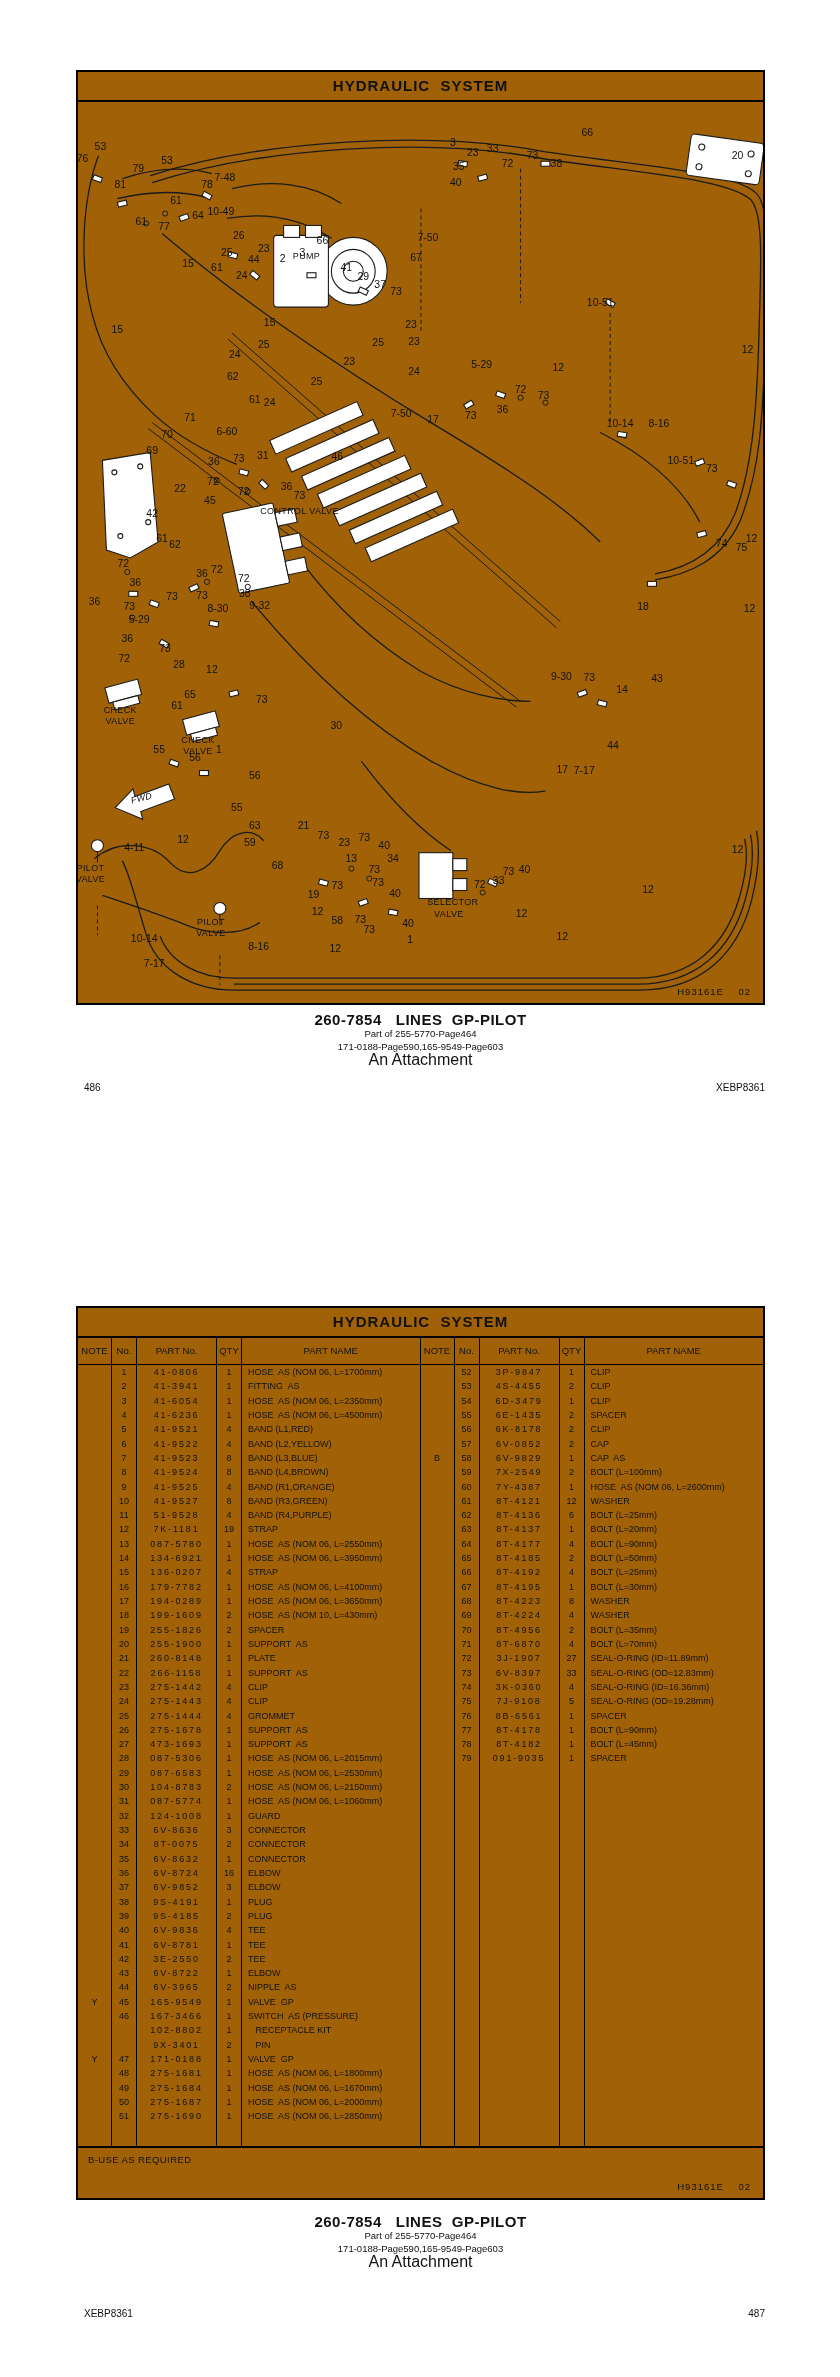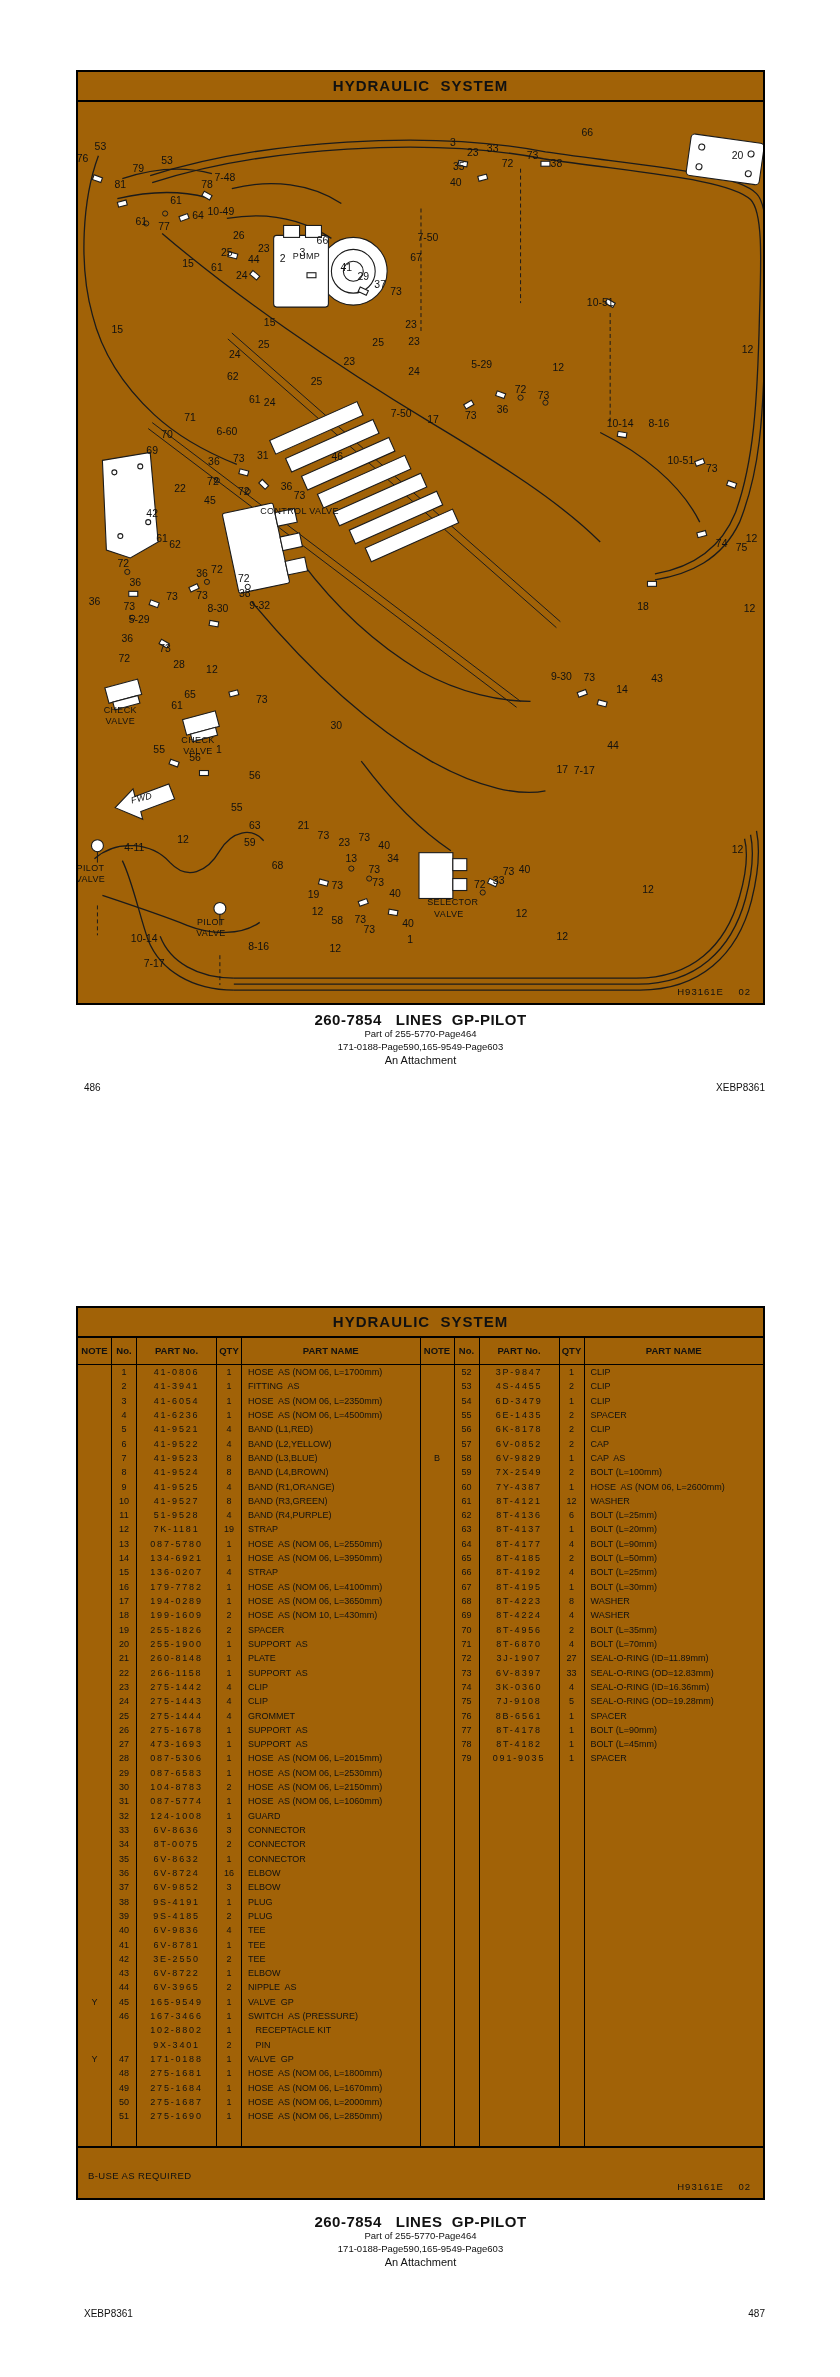--- a/index.html
+++ b/index.html
@@ -12,41 +12,41 @@
   .diagram-wrap{position:relative;width:685px;height:903px;overflow:hidden;}
   svg text.co{font-family:"Liberation Sans",sans-serif;font-size:10.5px;fill:#111;text-anchor:middle;}
   svg text.lab{font-family:"Liberation Sans",sans-serif;font-size:9px;letter-spacing:.4px;fill:#111;text-anchor:middle;}
   svg .hose{fill:none;stroke:#1b1b1b;stroke-width:1.3;}
   svg .thin{fill:none;stroke:#1b1b1b;stroke-width:1;}
   svg .dash{fill:none;stroke:#1b1b1b;stroke-width:1;stroke-dasharray:4 3;}
   svg .part{fill:#fff;stroke:#1b1b1b;stroke-width:1.1;}
   
   .ptable{flex:1;display:flex;border-bottom:2px solid #000;}
   .tg{flex:1;display:flex;flex-direction:column;}
-  .tg-head{display:flex;border-bottom:1.5px solid #000;height:26px;flex:none;font-weight:bold;}
+  .tg-head{display:flex;border-bottom:1.5px solid #000;height:26px;flex:none;}
   .tg-head .hcell{line-height:26px;text-align:center;font-size:9.5px;}
   .tg-body{display:flex;flex:1;}
   .tcol{display:flex;flex-direction:column;box-sizing:border-box;}
   .bR{border-right:1px solid #000;box-sizing:border-box;}
   .c0{width:34px;}
   .c1{width:25px;}
   .c2{width:80px;}
   .c3{width:25px;}
   .c4{width:178px;flex:1;}
   .cell{height:14.32px;line-height:14.32px;font-size:9px;overflow:hidden;white-space:pre;}
   .a-c{text-align:center;}
   .a-l{text-align:left;padding-left:6px;}
   .part-no{letter-spacing:1.8px;}
-  .notes-area{height:50px;flex:none;position:relative;padding:20px 10px;box-sizing:border-box;}
+  .notes-area{height:50px;flex:none;position:relative;padding:4px 10px;box-sizing:border-box;}
   .note-line{font-size:9.5px;line-height:16px;letter-spacing:.4px;}
   
   .footer-block{position:absolute;left:76px;width:689px;text-align:center;}
   .f-title{font-size:15px;font-weight:bold;letter-spacing:.5px;line-height:16px;white-space:pre;}
   .f-sub{font-size:9.5px;line-height:12.5px;}
-  .f-att{font-size:11px;line-height:14px;}
+  .f-att{font-size:16px;line-height:14px;}
   .codes-row{position:absolute;left:76px;width:689px;font-size:10px;}
   .codes-row .lft{position:absolute;left:8px;}
   .codes-row .rgt{position:absolute;right:0;}
 </style>
 </head>
 <body>
 
 <div class="sheet" id="sheet1">
   <div class="sheet-title">HYDRAULIC  SYSTEM</div>
   <div class="diagram-wrap">

